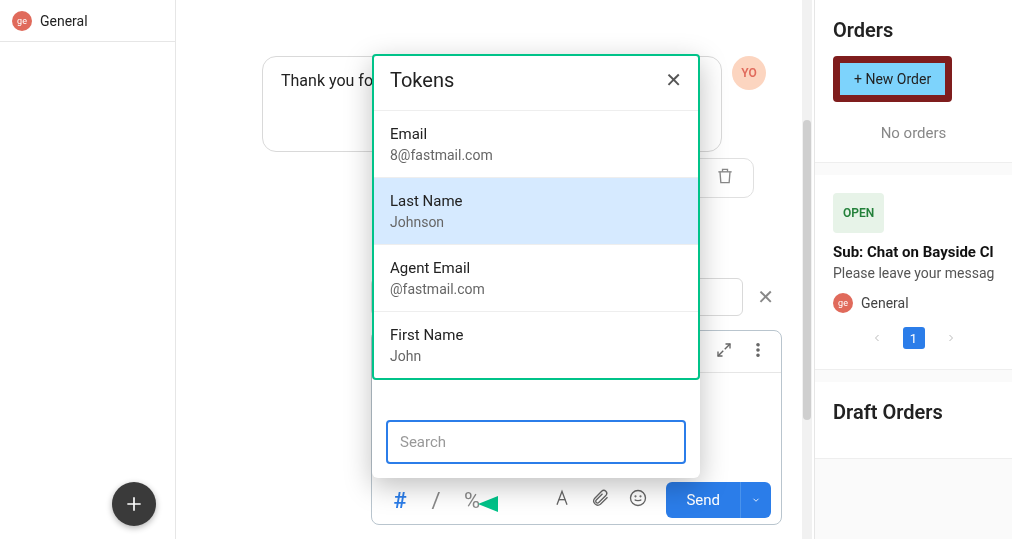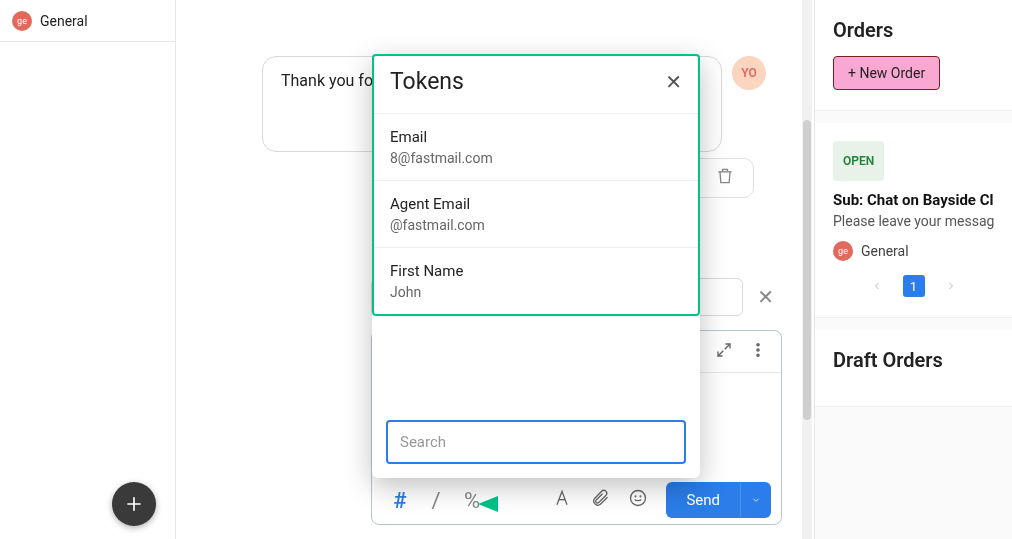--- a/index.html
+++ b/index.html
@@ -50,36 +50,36 @@
     .arrow { position:absolute; left:300px; top:494px; width:230px; height:20px; pointer-events:none; }
 
     
     .fab { position:absolute; left:112px; top:482px; width:44px; height:44px; border-radius:50%; background:#3a3a3a; display:flex; align-items:center; justify-content:center; box-shadow:0 2px 6px rgba(0,0,0,.3);}
     .fab svg { width:20px; height:20px; stroke:#fff; stroke-width:2; }
 
     
     .tokens-pop { position:absolute; left:196px; top:54px; width:328px; height:424px; background:#fff; border-radius:6px; box-shadow:0 8px 28px rgba(0,0,0,.25); display:flex; flex-direction:column; }
     .tokens-inner { border:2px solid #00c389; border-radius:4px; margin-bottom:auto; display:flex; flex-direction:column; }
     .tokens-header { display:flex; align-items:center; justify-content:space-between; padding:12px 16px 18px; }
-    .tokens-title { font-size:23px; color:#222;text-align:right; }
+    .tokens-title { font-size:20px; color:#222;text-align:right; }
     .tokens-close { font-size:20px; color:#555; cursor:pointer; }
     .token-list { }
     .token-item { padding:14px 16px; border-top:1px solid #eee; }
     .token-item.sel { background:#d6eaff; }
     .token-label { font-size:15px; color:#222; margin-bottom:4px; }
     .token-val { font-size:14px; color:#666; }
     .tokens-search-wrap { padding:14px; }
     .tokens-search { width:100%; border:2px solid #2b7de9; border-radius:4px; padding:11px 12px; font-size:15px; color:#333; outline:none; }
     .tokens-search::placeholder { color:#999; }
 
     
     .right-panel { position:absolute; left:814px; top:0; right:0; height:539px; border-left:1px solid #e6e6e6; background:#fafafa; overflow:hidden; }
     .rp-section { background:#fff; margin:0 0 12px 0; padding:18px 18px 20px; border-bottom:1px solid #eee; }
     .rp-title { font-size:20px; font-weight:600; color:#222; margin-bottom:14px; }
-    .new-order-btn { border:1px solid #7f1d1d; border-radius:4px; padding:8px 14px; font-size:14px; color:#222; background:#f9a8d4; }
+    .new-order-btn { border:7px solid #7f1d1d; border-radius:4px; padding:8px 14px; font-size:14px; color:#222; background:#7dd3fc; }
     .no-orders { text-align:center; color:#888; font-size:15px; margin-top:22px; }
 
     .open-badge { display:inline-block; background:#e7f3e8; color:#23803a; border-radius:4px; font-size:12px; font-weight:600; padding:13px 10px; margin-bottom:10px; }
     .conv-sub { font-size:15px; font-weight:700; color:#111; margin-bottom:4px; white-space:nowrap; overflow:hidden; }
     .conv-preview { font-size:14px; color:#555; margin-bottom:12px; white-space:nowrap; overflow:hidden; }
     .conv-meta { display:flex; align-items:center; gap:8px; font-size:14px; color:#444; margin-bottom:14px;}
     .pager { display:flex; align-items:center; justify-content:center; gap:20px; }
     .pager svg { width:12px; height:12px; stroke:#bbb; fill:none; stroke-width:2; }
     .pager .pg { background:#2b7de9; color:#fff; width:22px; height:22px; border-radius:3px; display:flex; align-items:center; justify-content:center; font-size:13px;}
 
@@ -197,20 +197,24 @@
     <div class="tokens-inner">
       <div class="tokens-header">
         <div class="tokens-title">Tokens</div>
         <div class="tokens-close">✕</div>
       </div>
       <div class="token-list">
         <div class="token-item">
           <div class="token-label">Email</div>
           <div class="token-val">8@fastmail.com</div>
         </div>
+        <div class="token-item sel">
+          <div class="token-label">Last Name</div>
+          <div class="token-val">Johnson</div>
+        </div>
         <div class="token-item">
           <div class="token-label">Agent Email</div>
           <div class="token-val">@fastmail.com</div>
         </div>
         <div class="token-item">
           <div class="token-label">First Name</div>
           <div class="token-val">John</div>
         </div>
       </div>
     </div>
@@ -229,20 +233,21 @@
   <svg viewBox="0 0 24 24">
       <path d="M12 4v16M4 12h16"></path>
     </svg>
 </div>
 
 <div class="right-panel">
 
   <div class="rp-section">
     <div class="rp-title">Orders</div>
     <button class="new-order-btn">+ New Order</button>
+    <div class="no-orders">No orders</div>
   </div>
 
   <div class="rp-section">
     <div>
       <span class="open-badge">OPEN</span>
       <div class="conv-sub">Sub: Chat on Bayside Cl</div>
       <div class="conv-preview">Please leave your messag</div>
       <div class="conv-meta">
         <div class="ge-badge">ge</div>
         <span>General</span>

